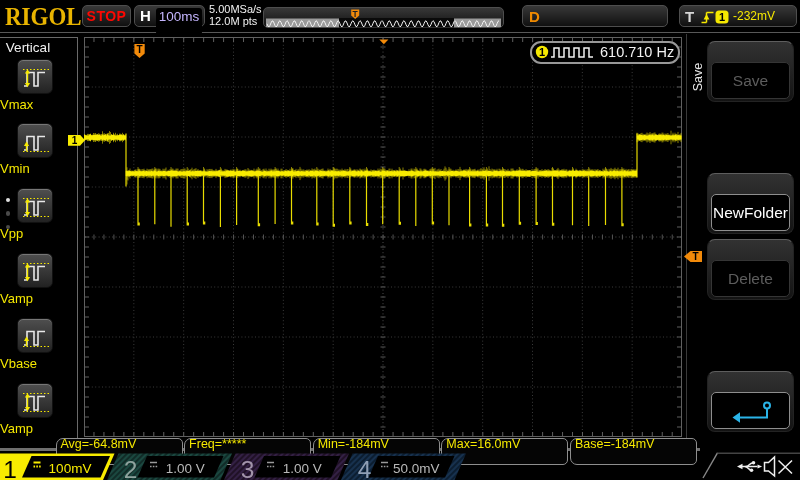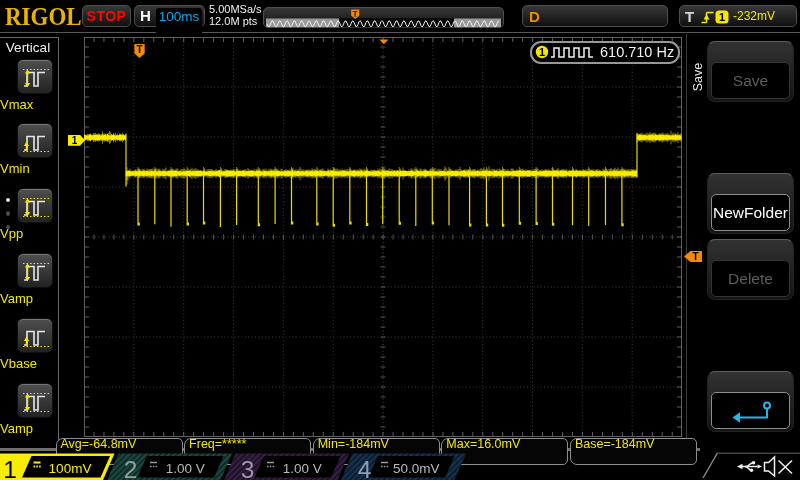--- a/index.html
+++ b/index.html
@@ -9,31 +9,31 @@
   border-bottom:1.5px solid #585858; }
 #logo { position:absolute; left:5px; top:3px; font-family:"Liberation Serif", serif;
   font-weight:bold; font-size:25px; color:#e9b400; transform:scaleX(0.92); transform-origin:0 0; }
 .tbox { position:absolute; top:5px; height:22px; border:1px solid #4e4e4e; border-radius:5px;
   background:linear-gradient(#383838,#101010); }
 #stopb { left:82px; width:49px; color:#fd0802; font-weight:bold; font-size:14px;
   text-align:center; line-height:20px; letter-spacing:0.5px; }
 #hbox { left:134px; width:71px; }
 #hbox .h { position:absolute; left:5px; top:1px; color:#fff; font-weight:bold; font-size:15px; }
 #hbox .v { position:absolute; left:21px; top:1.5px; width:46px; height:27px; background:#000;
-  border-radius:3px; color:#0ea5e9; font-size:13.5px; text-align:center; line-height:17px; }
+  border-radius:3px; color:#c4b5fd; font-size:13.5px; text-align:center; line-height:17px; }
 #srate { position:absolute; left:209px; top:4px; color:#f2f2f2; font-size:11px; line-height:11.5px; }
 #pvbox { left:263px; top:7px; width:241px; height:21px; }
 #dbox { left:522px; width:146px; }
 #dbox .d { position:absolute; left:6px; top:2px; color:#f08a00; font-weight:bold; font-size:15px; }
 #dbox .v { position:absolute; left:24px; top:2px; width:116px; color:#fff; font-size:14.5px; text-align:center; }
 #tbox { left:679px; width:118px; }
 #tbox .t { position:absolute; left:5px; top:2px; color:#d8d8d8; font-weight:bold; font-size:15px; }
 #tbox .v { position:absolute; left:53px; top:2.5px; color:#f5e800; font-size:12px; }
 
-#sidebar { position:absolute; left:0; top:37px; width:59px; height:414px; background:#000;
+#sidebar { position:absolute; left:0; top:37px; width:78px; height:414px; background:#000;
   border-right:1.5px solid #6a6a6a; border-top:1.5px solid #6a6a6a; }
 #vtitle { position:absolute; left:0; top:2px; width:56px; text-align:center; color:#f2f2f2; font-size:13.5px; }
 .sbtn { position:absolute; left:17px; width:36px; height:35px; border-radius:6px;
   background:linear-gradient(#4f4f4f,#222); border:1px solid #111;
   box-shadow:inset 0 1px 0 #777; }
 .slbl { position:absolute; left:0; width:70px; margin-left:0; text-align:left; color:#f5e800; font-size:13px; width:70px; left:0; }
 .dot { position:absolute; left:5.5px; width:4.5px; height:4.5px; border-radius:50%; }
 
 #grid { position:absolute; left:84px; top:37px; }
 

